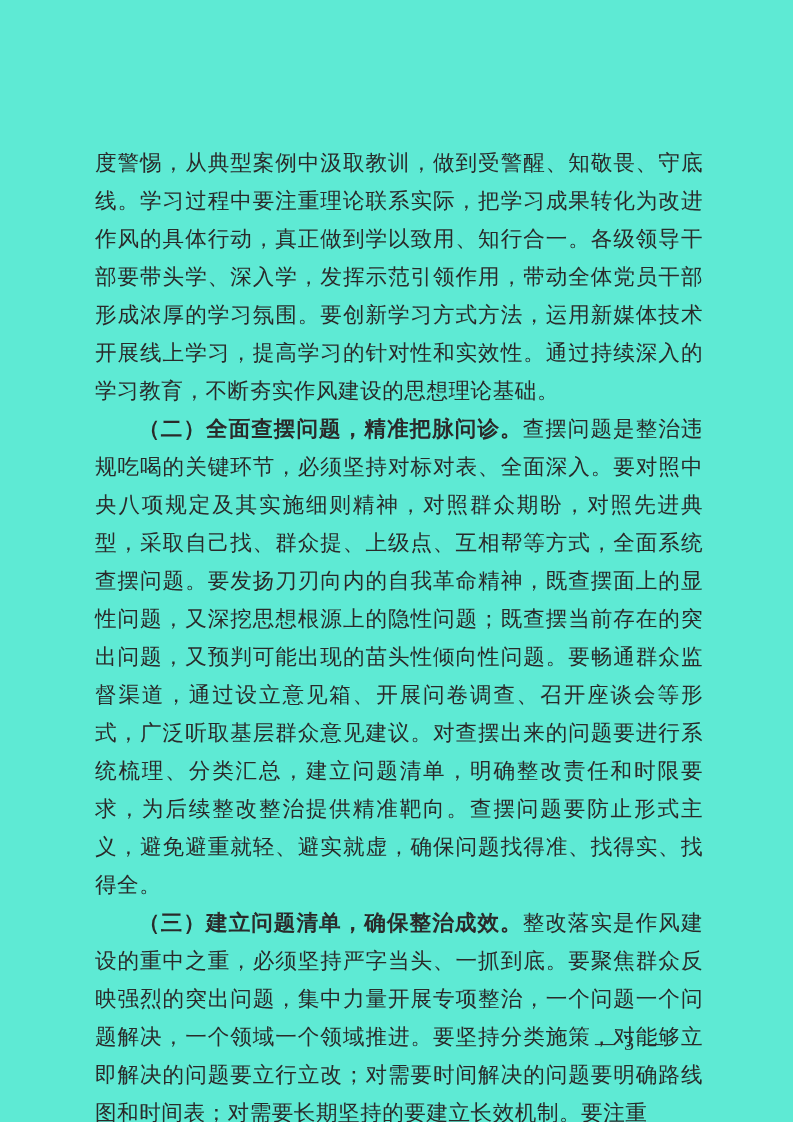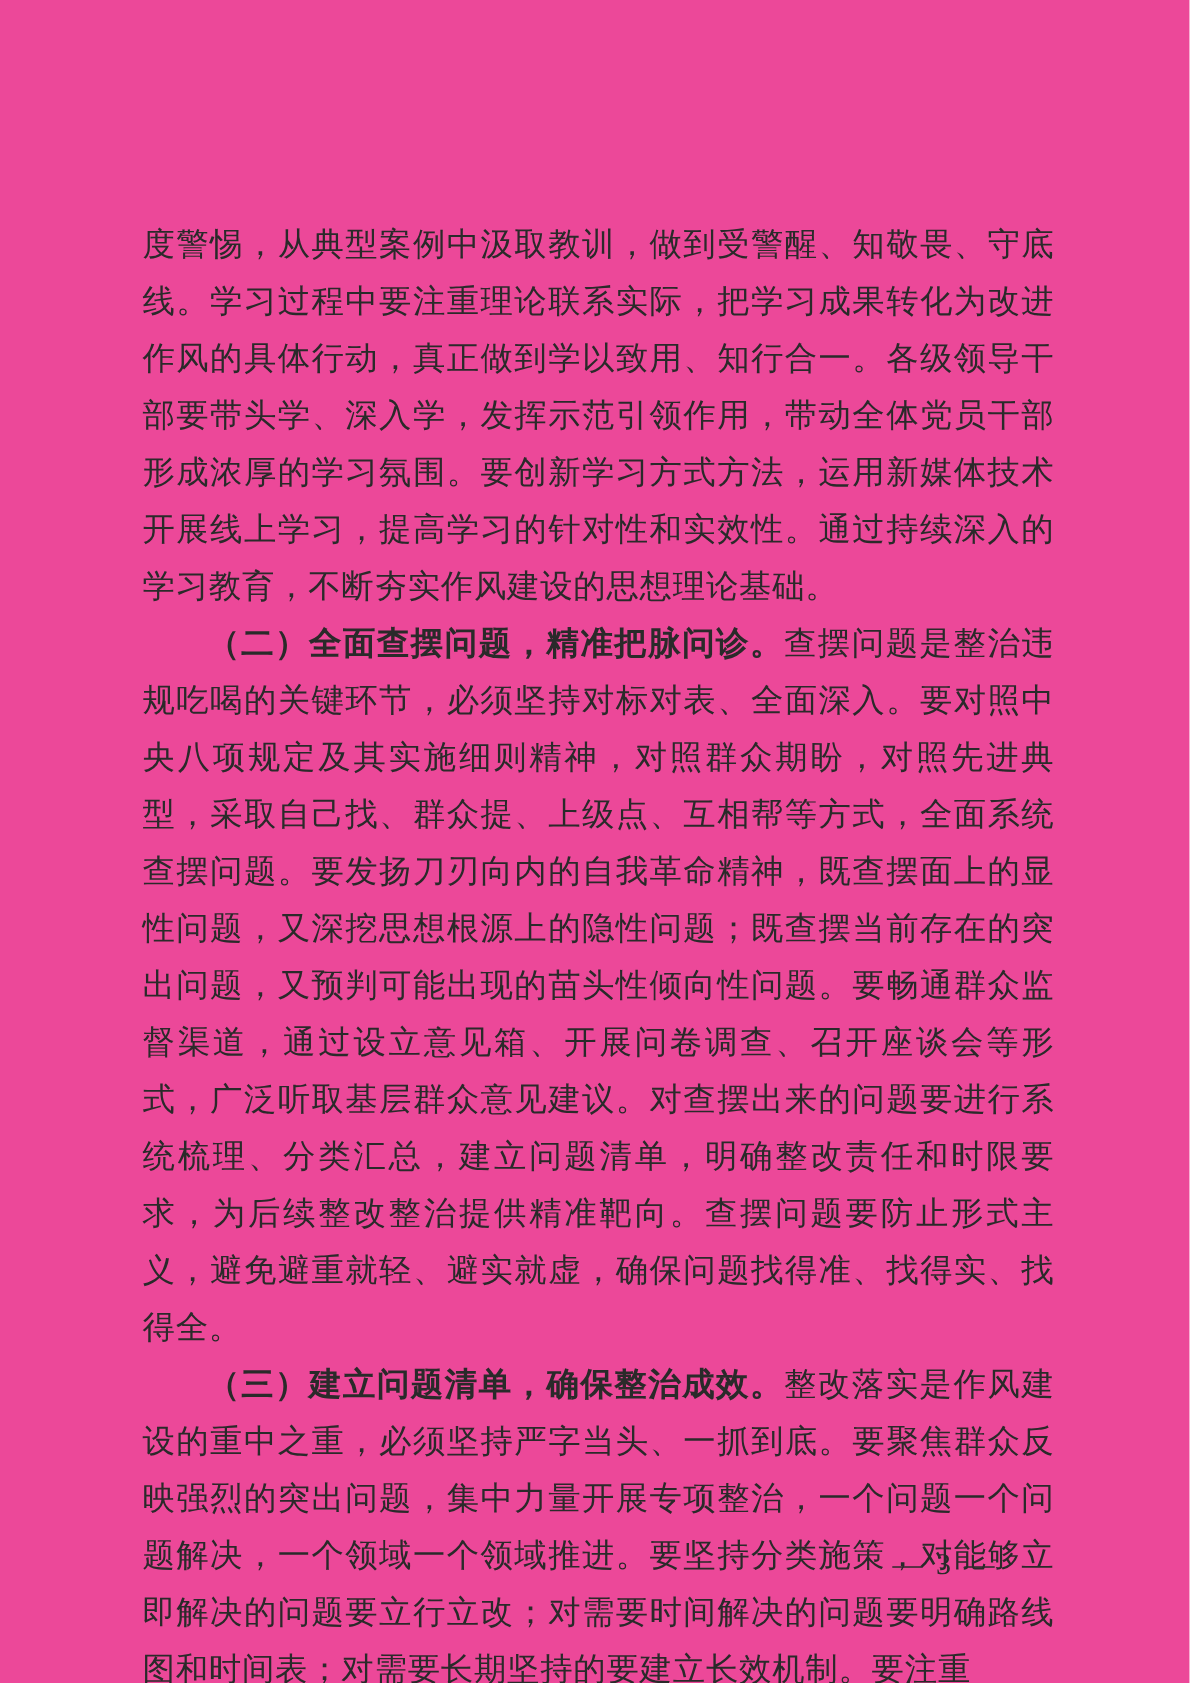--- a/index.html
+++ b/index.html
@@ -4,21 +4,21 @@
 <style>
   html, body {
     margin: 0;
     padding: 0;
     background: #ffffff;
   }
   .page {
     position: relative;
     width: 793px;
     height: 1122px;
-    background: #ec4899;
+    background: #5eead4;
     overflow: hidden;
     font-family: "Liberation Serif", "DejaVu Serif", serif;
     color: #2a2a2a;
   }
   .content {
     position: absolute;
     left: 95px;
     top: 144px;
     width: 608px;
   }

